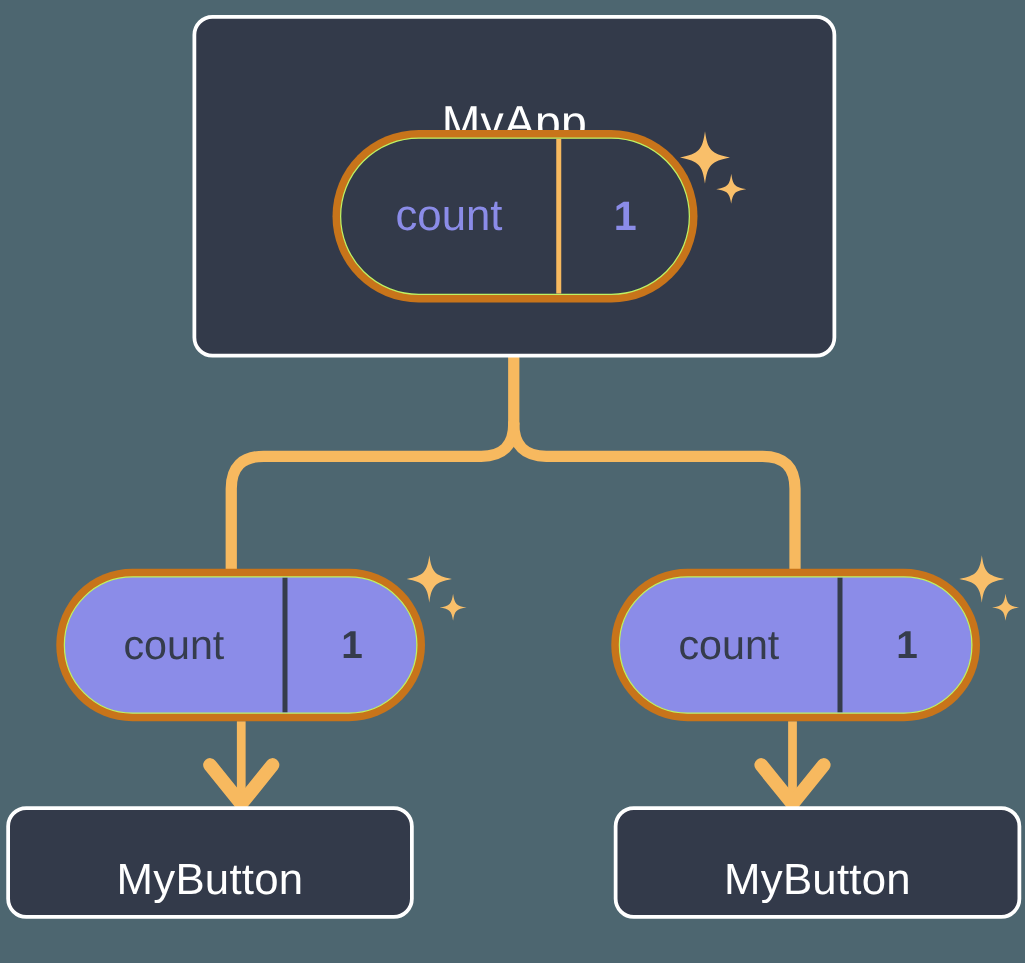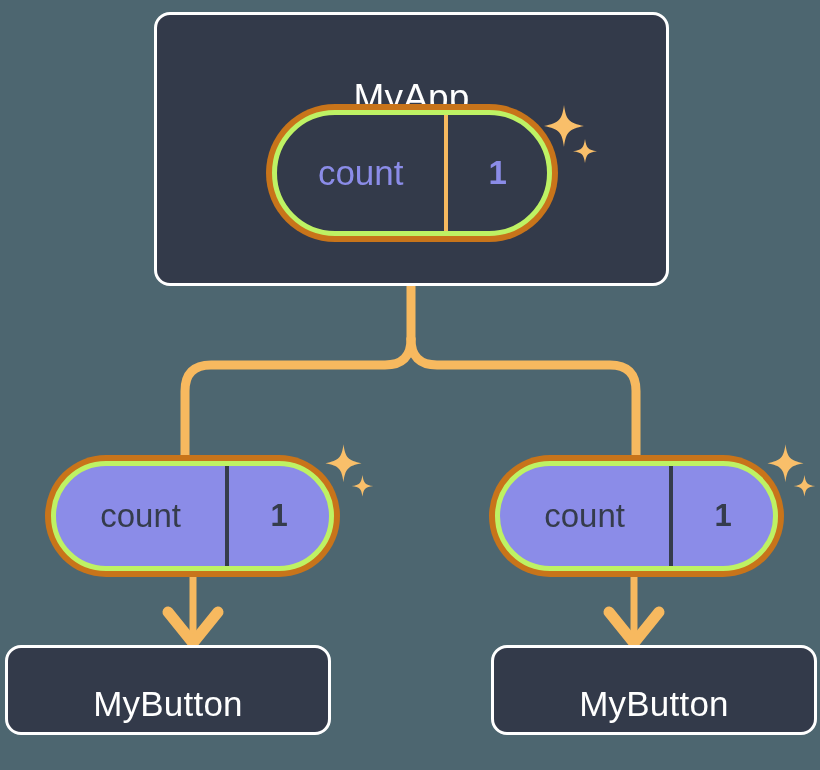--- a/index.html
+++ b/index.html
@@ -57,21 +57,21 @@
     box-sizing: border-box;
     border-radius: 999px;
     background: #c8741a;           
     padding: 6px;
     display: flex;
   }
   .pill-inner {
     flex: 1;
     box-sizing: border-box;
     border-radius: 999px;
-    border: 5px solid #bef264;     
+    border: 1px solid #bef264;     
     display: flex;
     align-items: stretch;
     overflow: hidden;
   }
   .pill-key, .pill-val {
     display: flex;
     align-items: center;
     justify-content: center;
     box-sizing: border-box;
     white-space: nowrap;

